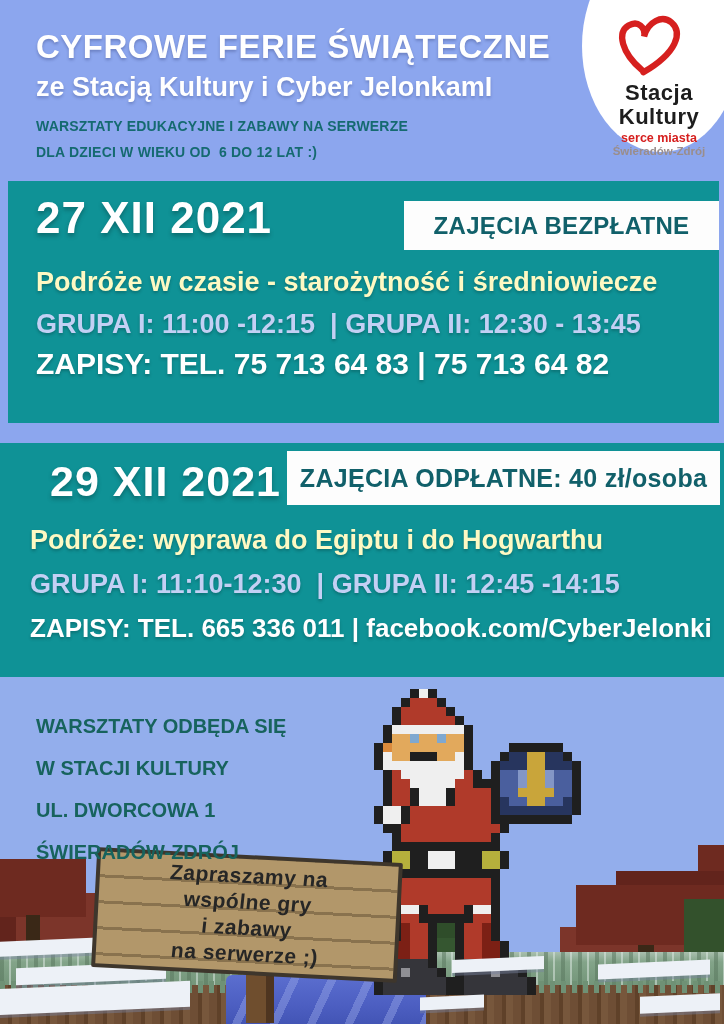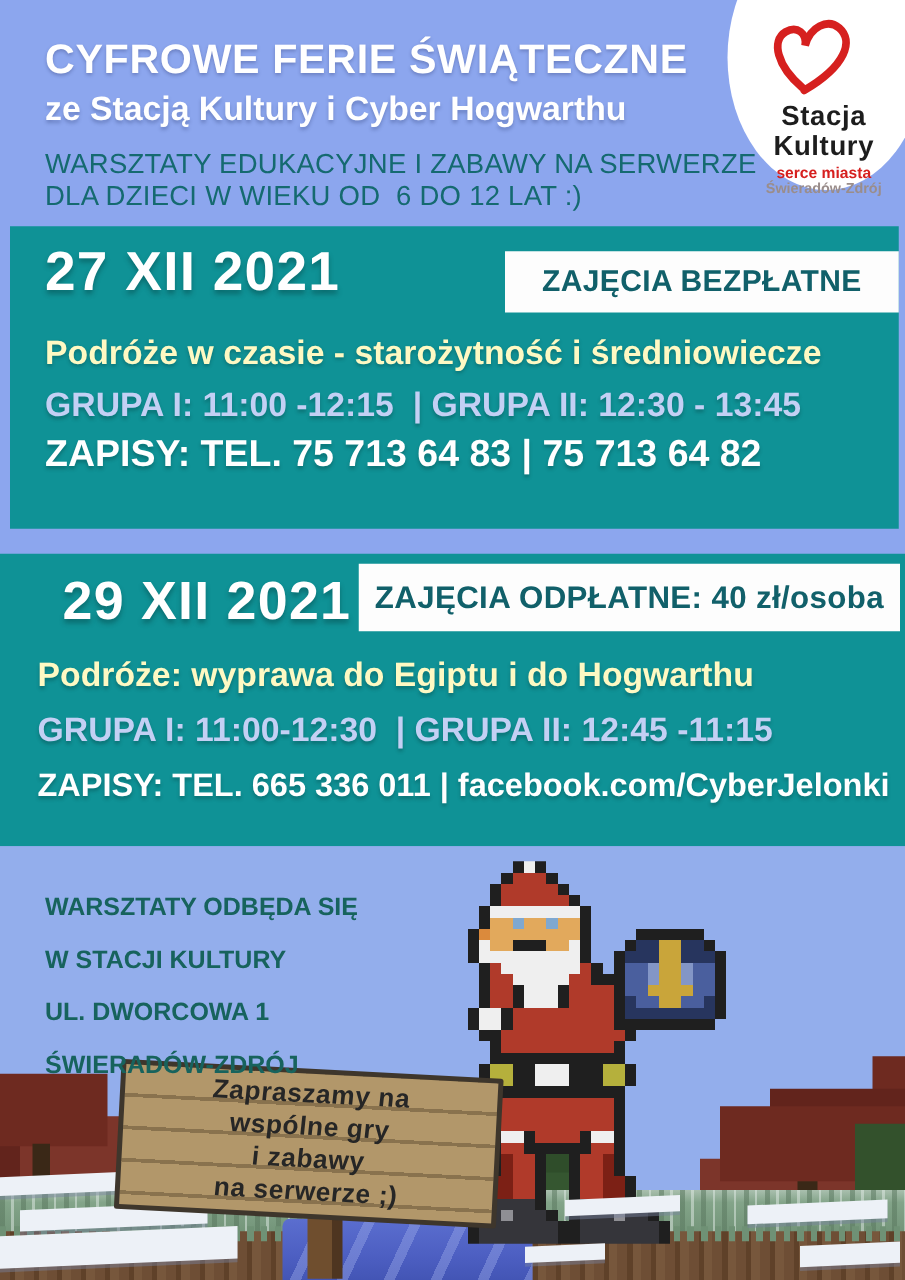--- a/index.html
+++ b/index.html
@@ -8,21 +8,21 @@
     background:#8ca6ee;
     font-family:"Liberation Sans","DejaVu Sans",sans-serif;
     -webkit-font-smoothing:antialiased;
   }
   .abs{position:absolute;}
   
   .hdr-title{left:36px;top:28px;font-size:33px;font-weight:800;letter-spacing:.5px;color:#fff;
     text-shadow:0 2px 3px rgba(20,30,80,.28);}
   .hdr-sub{left:36px;top:72px;font-size:27px;font-weight:800;color:#fff;
     text-shadow:0 2px 3px rgba(20,30,80,.25);}
-  .hdr-info{left:36px;top:118px;font-size:22px;font-weight:400;color:#156a70;white-space:pre;letter-spacing:.2px;}
+  .hdr-info{left:36px;top:118px;font-size:14px;font-weight:700;color:#156a70;white-space:pre;letter-spacing:.2px;}
   .hdr-info2{top:144px;}
   .logo-ellipse{left:582px;top:-60px;width:158px;height:212px;background:#fff;border-radius:50%;}
   .logo-heart{left:600px;top:6px;width:96px;height:78px;}
   .logo-text{left:584px;top:82px;width:150px;text-align:center;line-height:1;}
   .logo-name{font-size:22px;font-weight:800;color:#1d1d1d;letter-spacing:.5px;margin:0 0 2px 0;}
   .logo-tag{font-size:12.5px;font-weight:700;color:#d6201f;margin:4px 0 1px 0;}
   .logo-city{font-size:11.5px;font-weight:600;color:#9a8d8b;margin:1px 0 0 0;}
   
   .panel{background:#0f9296;}
   .panel-1{left:8px;top:181px;width:711px;height:242px;}
@@ -83,21 +83,21 @@
     background:repeating-linear-gradient(180deg,transparent 0 23px,rgba(60,45,25,.35) 23px 26px);}
   .sign div{position:relative;font-size:21px;line-height:26px;font-weight:600;color:#262626;
     transform:skewX(-3deg);letter-spacing:.5px;}
 </style>
 </head>
 <body>
 
 <div class="poster">
 
   <div class="abs hdr-title">CYFROWE FERIE ŚWIĄTECZNE</div>
-  <div class="abs hdr-sub">ze Stacją Kultury i Cyber Hogwarthu</div>
+  <div class="abs hdr-sub">ze Stacją Kultury i Cyber JelonkamI</div>
   <div class="abs hdr-info">WARSZTATY EDUKACYJNE I ZABAWY NA SERWERZE</div>
   <div class="abs hdr-info hdr-info2">DLA DZIECI W WIEKU OD  6 DO 12 LAT :)</div>
 
   <div class="abs logo-ellipse"></div>
   <svg class="abs logo-heart" viewBox="0 0 100 100">
     <path d="M42 82 C16 60 10 34 25 25 C37 18 47 27 45 39 C50 20 68 11 80 21 C95 34 87 60 44 85" fill="none" stroke="#d6201f" stroke-width="8" stroke-linecap="round"></path>
   </svg>
   <div class="abs logo-text">
     <div class="logo-name">Stacja</div>
     <div class="logo-name">Kultury</div>
@@ -114,21 +114,21 @@
     <div class="abs ev-groups g1">GRUPA I: 11:00 -12:15  | GRUPA II: 12:30 - 13:45</div>
     <div class="abs ev-signup z1">ZAPISY: TEL. 75 713 64 83 | 75 713 64 82</div>
   </div>
 
   <div class="abs panel panel-2">
     <div class="abs ev-date d2">29 XII 2021</div>
     <div class="abs badge b2">
       <span>ZAJĘCIA ODPŁATNE: 40 zł/osoba</span>
     </div>
     <div class="abs ev-topic t2">Podróże: wyprawa do Egiptu i do Hogwarthu</div>
-    <div class="abs ev-groups g2">GRUPA I: 11:00-12:30  | GRUPA II: 12:45 -11:15</div>
+    <div class="abs ev-groups g2">GRUPA I: 11:10-12:30  | GRUPA II: 12:45 -14:15</div>
     <div class="abs ev-signup z2">ZAPISY: TEL. 665 336 011 | facebook.com/CyberJelonki</div>
   </div>
 
   <div class="abs scene">
     <div class="abs loc">
       <div>WARSZTATY ODBĘDA SIĘ</div>
       <div>W STACJI KULTURY</div>
       <div>UL. DWORCOWA 1</div>
       <div>ŚWIERADÓW-ZDRÓJ</div>
     </div>

